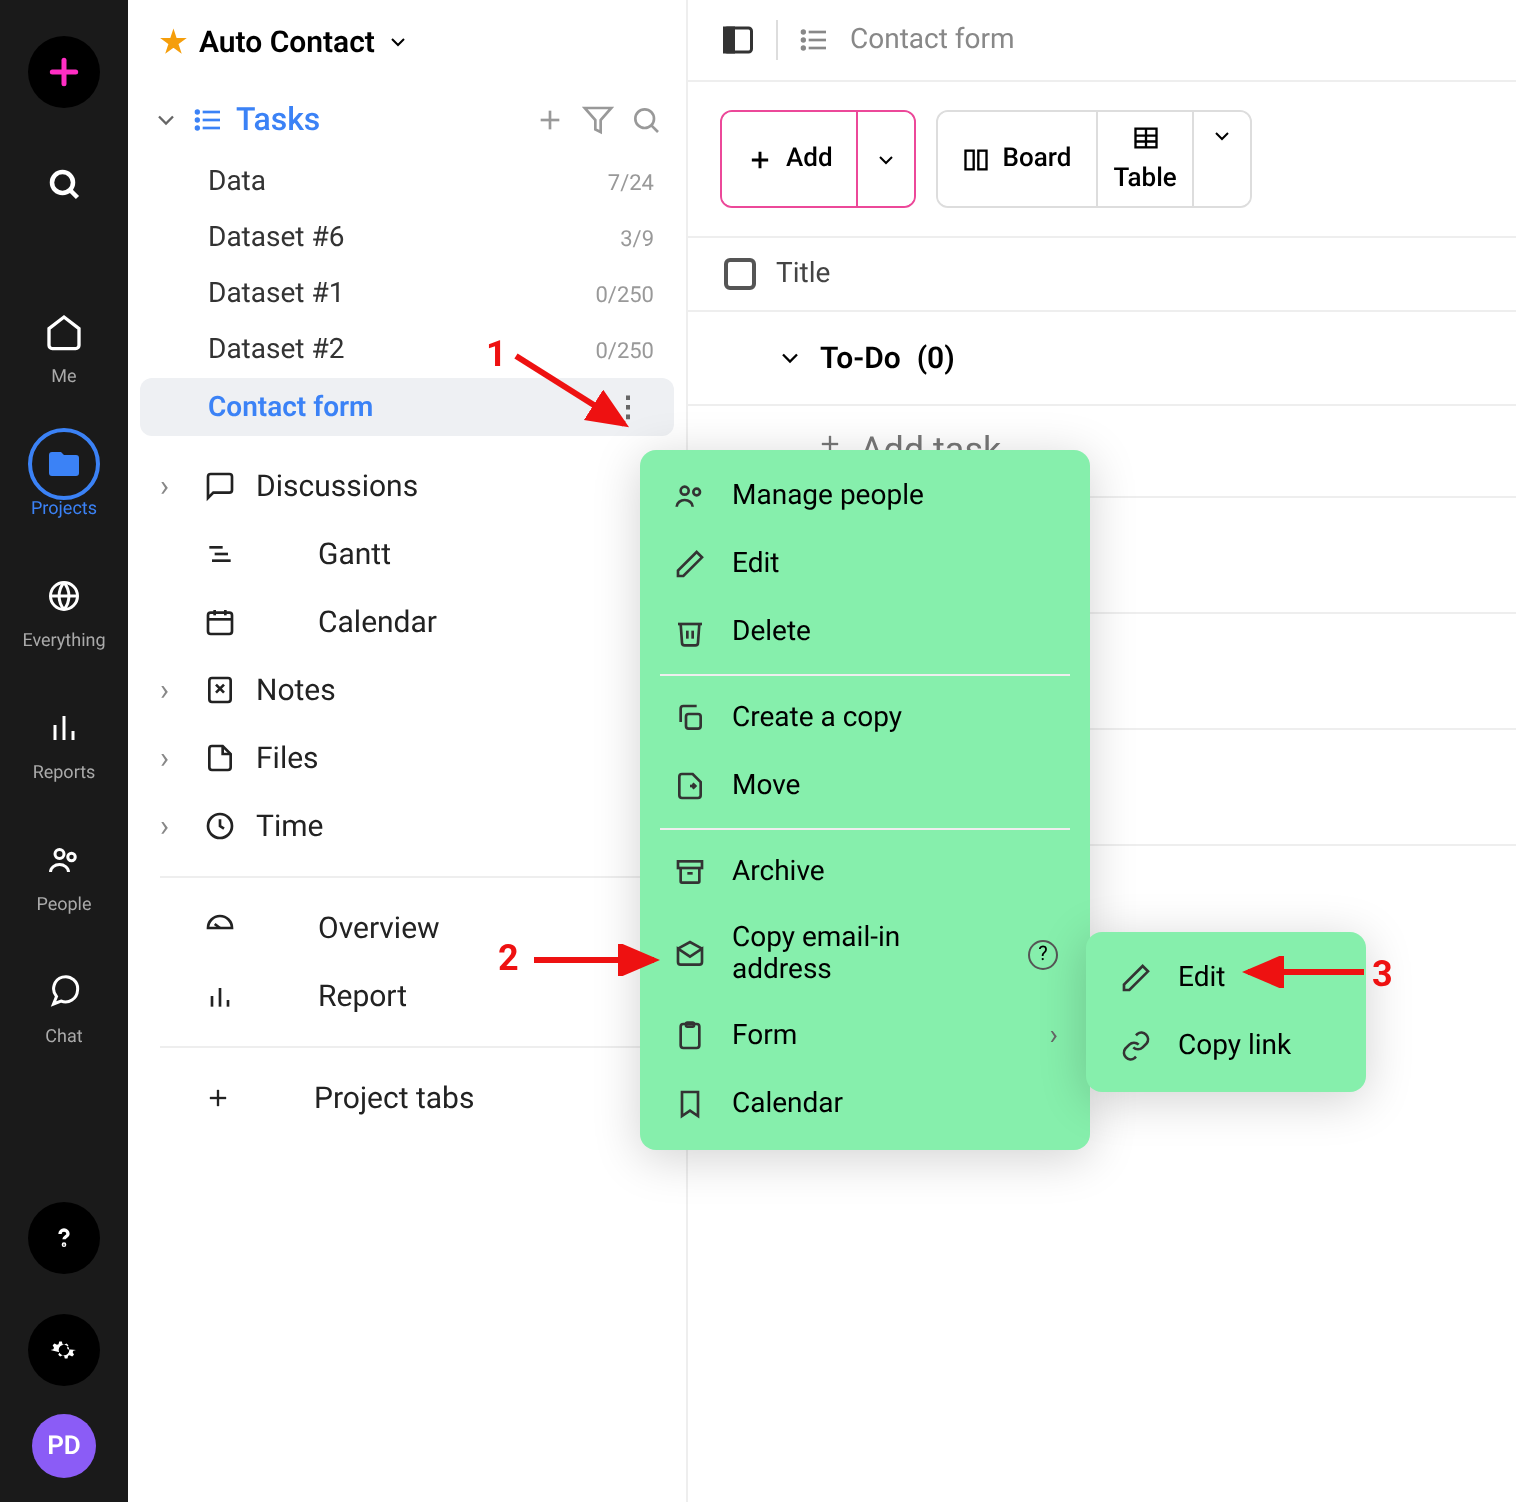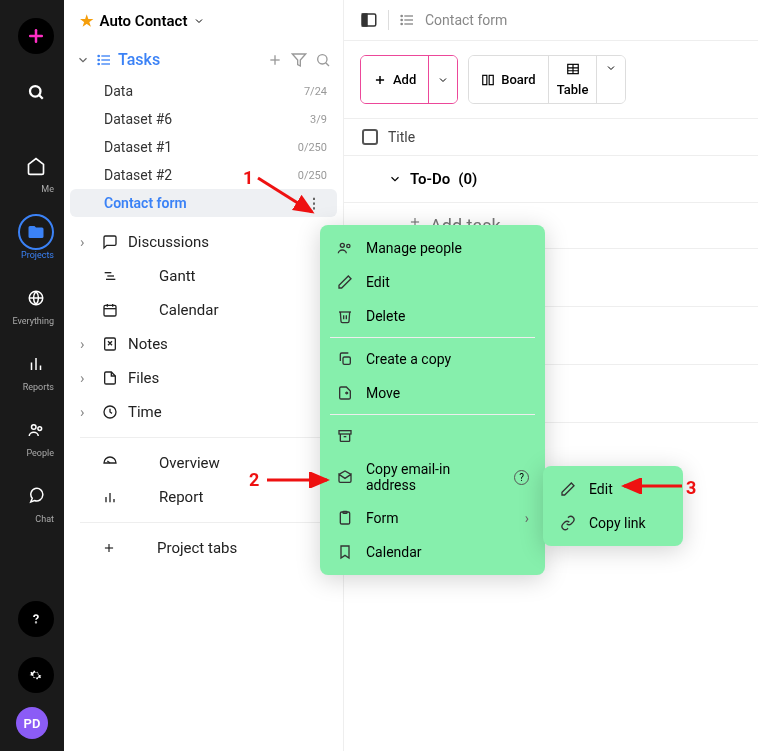--- a/index.html
+++ b/index.html
@@ -1,20 +1,20 @@
 <!DOCTYPE html>
 <html><head>
   <meta charset="utf-8">
   <style>
     * { box-sizing: border-box; margin: 0; padding: 0; font-family: -apple-system, BlinkMacSystemFont, "Segoe UI", Roboto, sans-serif; }
     body { width: 758px; height: 751px; display: flex; overflow: hidden; background: #fff; }
     
     
     .rail { width: 64px; background: #1a1a1a; display: flex; flex-direction: column; align-items: center; padding-top: 12px; gap: 8px; flex-shrink: 0; }
-    .rail-item { width: 44px; display: flex; flex-direction: column; align-items: flex-end; gap: 0; padding: 6px 0; cursor: pointer; }
+    .rail-item { width: 44px; display: flex; flex-direction: column; align-items: center; gap: 0; padding: 6px 0; cursor: pointer; }
     .rail-icon { width: 36px; height: 36px; display: flex; align-items: center; justify-content: center; border-radius: 50%; color: #fff; }
     .rail-icon.plus { background: #000; }
     .rail-icon.plus svg { stroke: #ff2ec4; }
     .rail-icon.active { border: 2px solid #3b82f6; color: #3b82f6; }
     .rail-label { font-size: 9px; color: #aaa; }
     .rail-spacer { flex: 1; }
     .rail-avatar { width: 32px; height: 32px; border-radius: 50%; background: #8b5cf6; color: #fff; font-size: 13px; font-weight: 600; display: flex; align-items: center; justify-content: center; margin-bottom: 12px; }
     
     
     .sidebar { width: 280px; background: #fff; border-right: 1px solid #eee; flex-shrink: 0; overflow-y: auto; }
@@ -438,20 +438,21 @@
   </div>
   <div class="menu-sep"></div>
   <div class="menu-item">
     <span class="mi-icon">
         <svg width="16" height="16" viewBox="0 0 24 24" fill="none" stroke="currentColor" stroke-width="2">
           <rect x="3" y="4" width="18" height="5"></rect>
           <path d="M5 9v10a1 1 0 001 1h12a1 1 0 001-1V9"></path>
           <line x1="10" y1="13" x2="14" y2="13"></line>
         </svg>
       </span>
+    <span class="mi-label">Archive</span>
   </div>
   <div class="menu-item">
     <span class="mi-icon">
         <svg width="16" height="16" viewBox="0 0 24 24" fill="none" stroke="currentColor" stroke-width="2">
           <path d="M3 8l9 6 9-6v10a2 2 0 01-2 2H5a2 2 0 01-2-2z"></path>
           <path d="M3 8l9-5 9 5"></path>
         </svg>
       </span>
     <span class="mi-label">Copy email-in address</span>
     <span class="help-badge">?</span>

